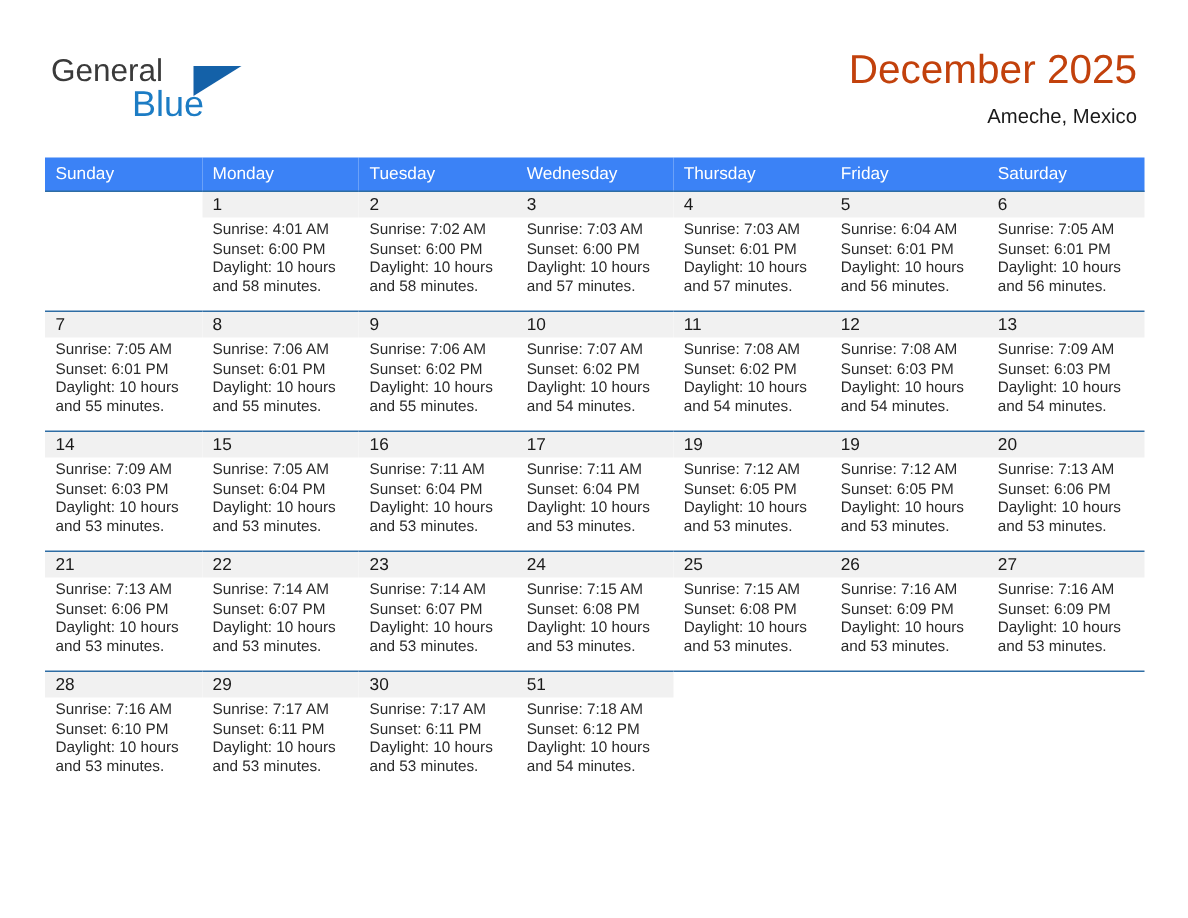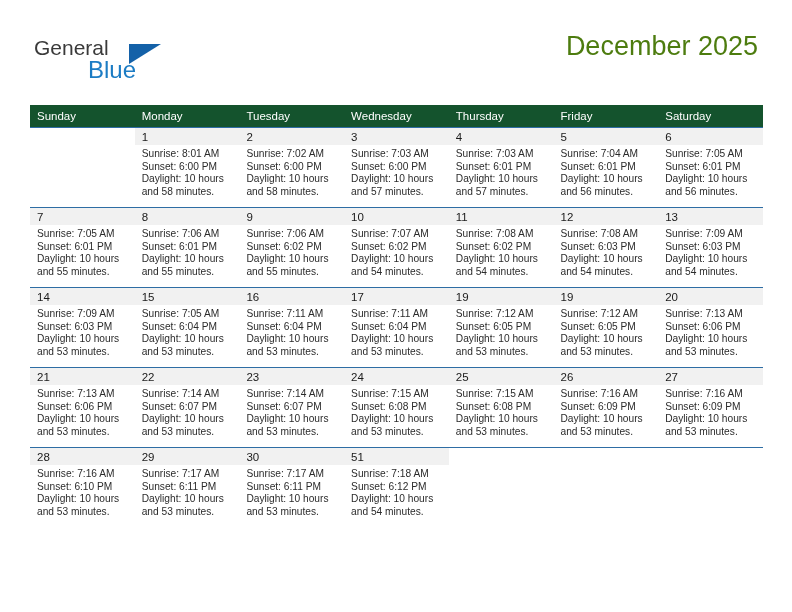--- a/index.html
+++ b/index.html
@@ -65,21 +65,21 @@
 
   .title-block {
     position: absolute;
     right: 34px;
     top: 30px;
     text-align: right;
   }
   .month-title {
     font-size: 27px;
     font-weight: normal;
-    color: #4d7c0f;
+    color: #c2410c;
     line-height: 32px;
     white-space: nowrap;
     margin-left: 12px;
   }
   .location {
     font-size: 13.5px;
     color: #1a1a1a;
     line-height: 20px;
     margin-top: 6px;
     white-space: nowrap;
@@ -88,21 +88,21 @@
   
   .calendar {
     position: absolute;
     left: 30px;
     top: 105px;
     width: 733px;
     border-collapse: collapse;
     table-layout: fixed;
   }
   .calendar th {
-    background: #14532d;
+    background: #3b82f6;
     color: #ffffff;
     font-size: 11.5px;
     font-weight: normal;
     text-align: left;
     padding: 5px 0 5px 7px;
     height: 11px;
     border: none;
   }
   .calendar td {
     vertical-align: top;
@@ -148,20 +148,21 @@
 
   <div class="header">
     <div class="logo">
       <span class="logo-general">General</span>
       <span class="logo-tri"></span>
       <span class="logo-blue">Blue</span>
     </div>
 
     <div class="title-block">
       <div class="month-title">December 2025</div>
+      <div class="location">Ameche, Mexico</div>
     </div>
   </div>
 
   <table class="calendar">
     <thead>
       <tr>
         <th>Sunday</th>
         <th>Monday</th>
         <th>Tuesday</th>
         <th>Wednesday</th>
@@ -175,21 +176,21 @@
       <tr class="week-row">
         <td>
           <div class="daycell blank">
             <div class="daynum-band"></div>
           </div>
         </td>
         <td>
           <div class="daycell">
             <div class="daynum-band">1</div>
             <div class="details">
-              <div>Sunrise: 8:01 AM</div>
+              <div>Sunrise: 4:01 AM</div>
               <div>Sunset: 6:00 PM</div>
               <div>Daylight: 10 hours</div>
               <div>and 58 minutes.</div>
             </div>
           </div>
         </td>
         <td>
           <div class="daycell">
             <div class="daynum-band">2</div>
             <div class="details">
@@ -219,21 +220,21 @@
               <div>Sunset: 6:01 PM</div>
               <div>Daylight: 10 hours</div>
               <div>and 57 minutes.</div>
             </div>
           </div>
         </td>
         <td>
           <div class="daycell">
             <div class="daynum-band">5</div>
             <div class="details">
-              <div>Sunrise: 7:04 AM</div>
+              <div>Sunrise: 6:04 AM</div>
               <div>Sunset: 6:01 PM</div>
               <div>Daylight: 10 hours</div>
               <div>and 56 minutes.</div>
             </div>
           </div>
         </td>
         <td>
           <div class="daycell">
             <div class="daynum-band">6</div>
             <div class="details">

